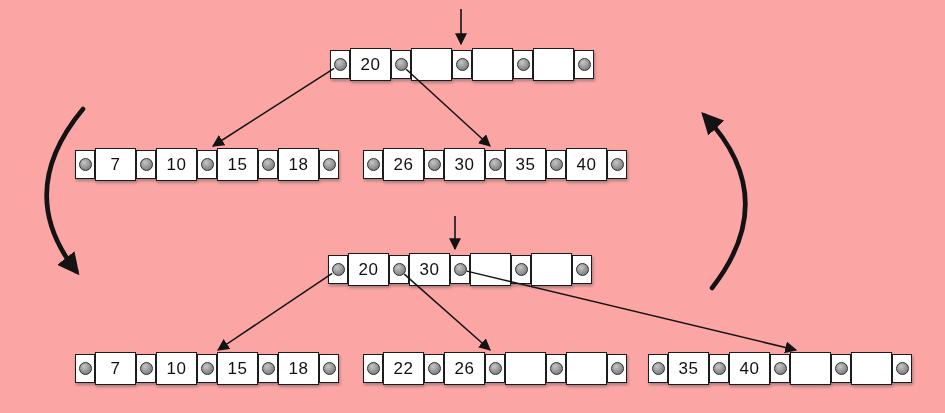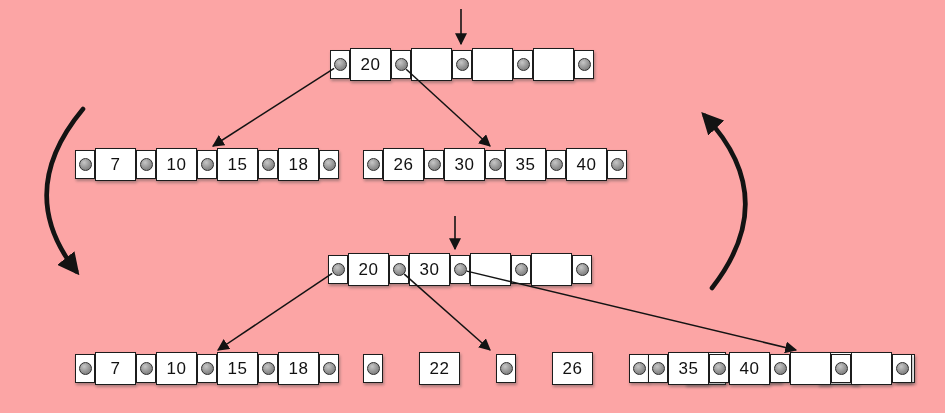--- a/index.html
+++ b/index.html
@@ -130,21 +130,21 @@
       </div>
       <div class="cell key">15</div>
       <div class="cell ptr">
         <span class="dot"></span>
       </div>
       <div class="cell key">18</div>
       <div class="cell ptr">
         <span class="dot"></span>
       </div>
     </div>
-    <div class="node" style="left: 363px; top: 352px; gap: 36px;">
+    <div class="node" style="left: 363px; top: 352px;">
       <div class="cell ptr">
         <span class="dot"></span>
       </div>
       <div class="cell key">22</div>
       <div class="cell ptr">
         <span class="dot"></span>
       </div>
       <div class="cell key">26</div>
       <div class="cell ptr">
         <span class="dot"></span>

